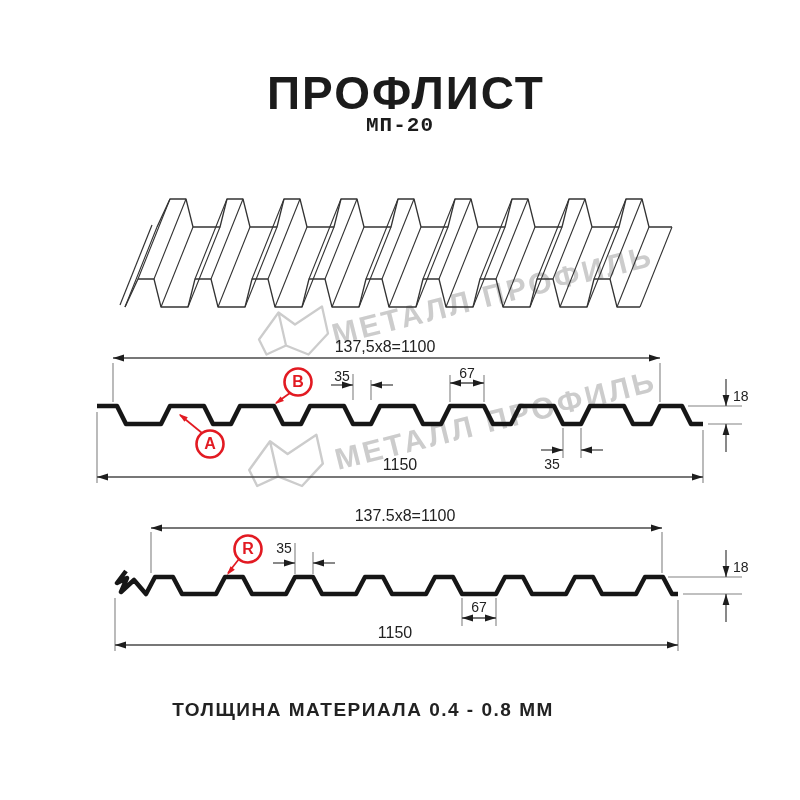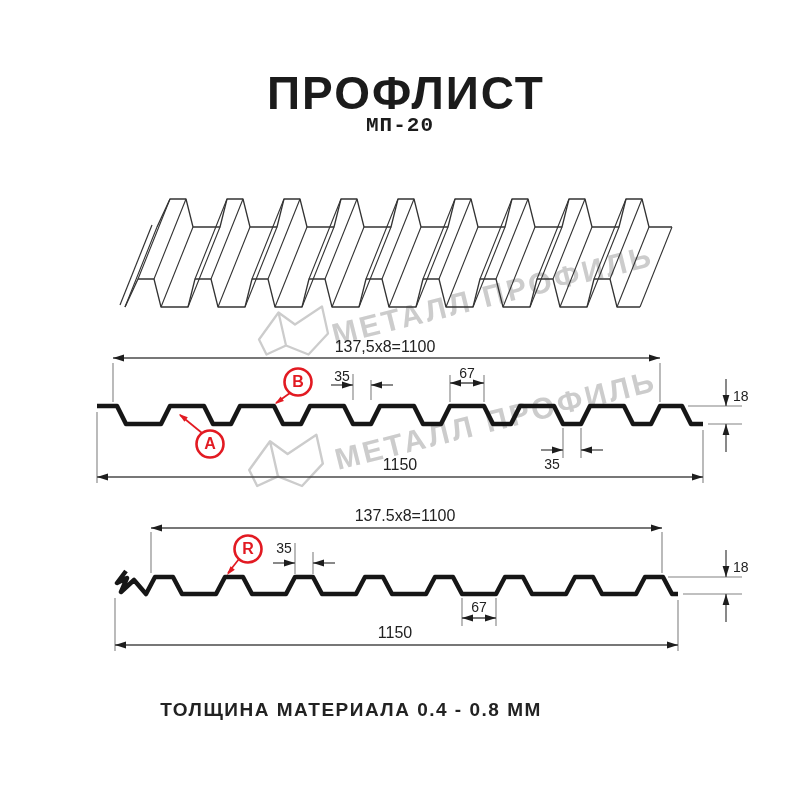--- a/index.html
+++ b/index.html
@@ -2,21 +2,21 @@
 <html><head>
 <meta charset="utf-8">
 <style>
   html,body{margin:0;padding:0;background:#ffffff;}
   .page{position:relative;width:800px;height:800px;background:#fff;overflow:hidden;
         font-family:"Liberation Sans", sans-serif;}
   .title{position:absolute;top:60px;left:0;width:800px;text-align:center;
          font-size:46px;font-weight:700;letter-spacing:2px;color:#1b1b1b;margin:6px;}
   .subtitle{position:absolute;top:114px;left:0;width:800px;text-align:center;
          font-size:21px;font-weight:600;letter-spacing:1px;color:#1b1b1b;font-family:Liberation Mono, monospace;}
-  .footer{position:absolute;top:699px;left:0;width:702px;text-align:center;
+  .footer{position:absolute;top:699px;left:12px;width:702px;text-align:center;
          font-size:19px;font-weight:600;letter-spacing:1.5px;color:#222;}
   svg{position:absolute;top:0;left:0;}
   text{font-family:"Liberation Sans", sans-serif;}
   .dim{font-size:14px;fill:#222;}
   .dimL{font-size:16px;fill:#222;}
   .lbl{font-size:16px;font-weight:700;}
   .wm{font-size:30px;font-weight:700;letter-spacing:3px;fill:#cccccc;}
 </style>
 </head>
 <body>

